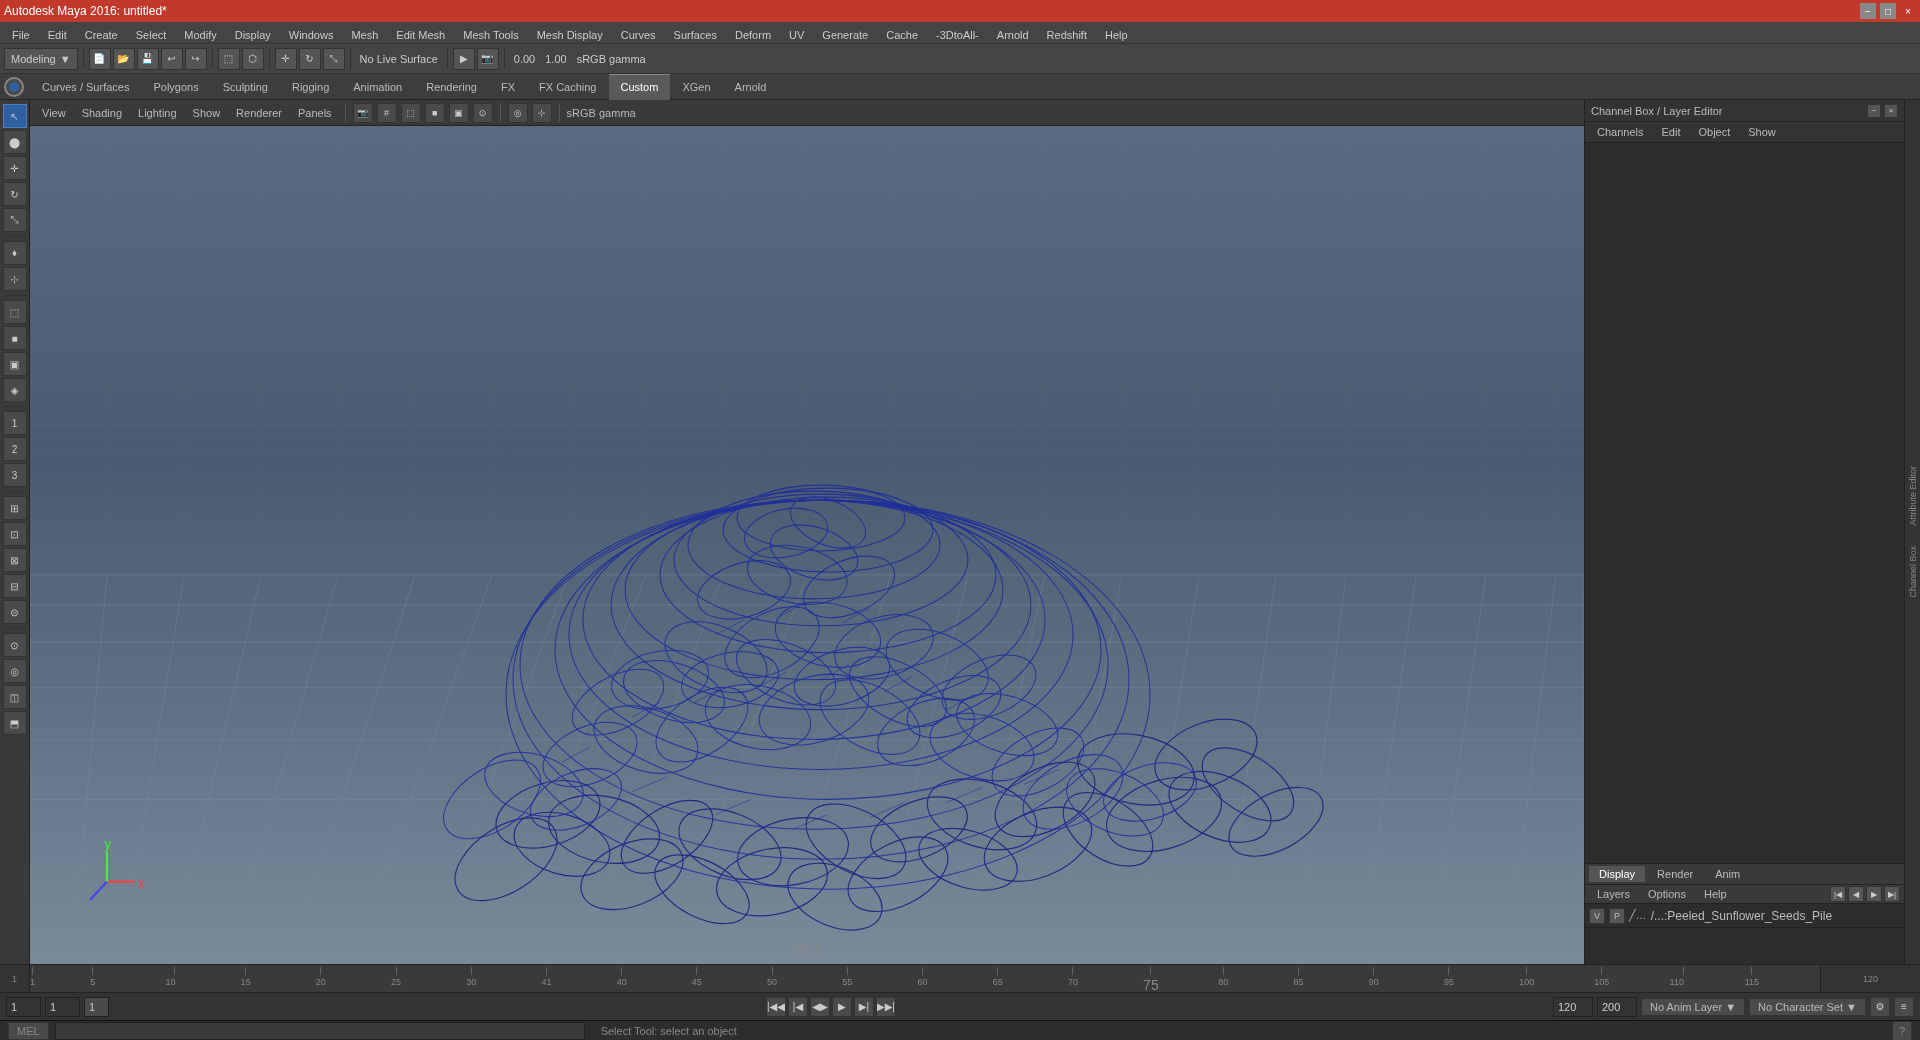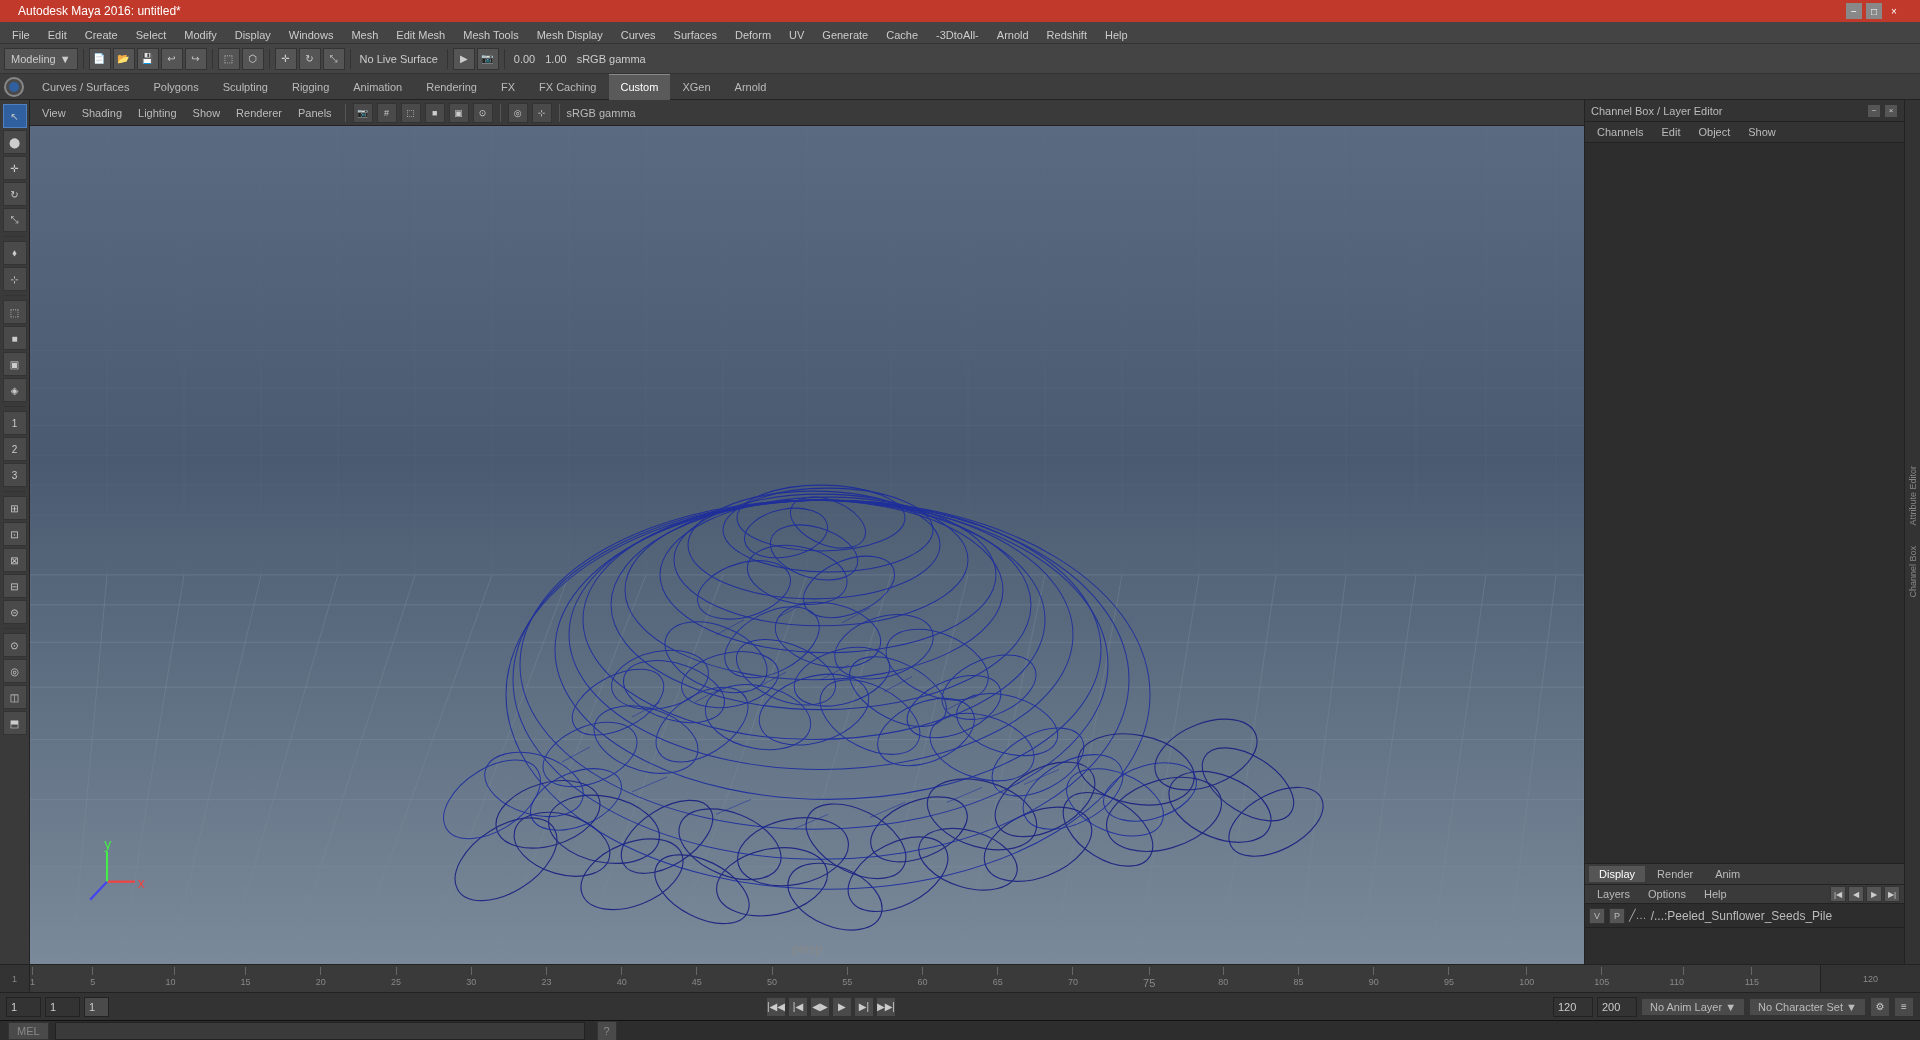--- a/index.html
+++ b/index.html
@@ -14,21 +14,21 @@
       user-select: none;
     }
 
     
     #title-bar {
       background: #c0392b;
       height: 22px;
       display: flex;
       align-items: center;
       justify-content: space-between;
-      padding: 0 18px;
+      padding: 0 4px;
       color: white;
       font-size: 12px;
     }
     #title-bar-controls {
       display: flex;
       gap: 4px;
     }
     .title-btn {
       width: 16px;
       height: 16px;
@@ -929,21 +929,21 @@
         <div class="timeline-tick" style="left: 20.1681%; position: absolute; top: 0px; height: 100%; display: flex; flex-direction: column; align-items: center;">
           <div style="width: 1px; height: 8px; background: rgb(102, 102, 102); margin-top: 2px;"></div>
           <div style="font-size: 9px; color: rgb(136, 136, 136); margin-top: 2px;">25</div>
         </div>
         <div class="timeline-tick" style="left: 24.3697%; position: absolute; top: 0px; height: 100%; display: flex; flex-direction: column; align-items: center;">
           <div style="width: 1px; height: 8px; background: rgb(102, 102, 102); margin-top: 2px;"></div>
           <div style="font-size: 9px; color: rgb(136, 136, 136); margin-top: 2px;">30</div>
         </div>
         <div class="timeline-tick" style="left: 28.5714%; position: absolute; top: 0px; height: 100%; display: flex; flex-direction: column; align-items: center;">
           <div style="width: 1px; height: 8px; background: rgb(102, 102, 102); margin-top: 2px;"></div>
-          <div style="font-size: 9px; color: rgb(136, 136, 136); margin-top: 2px;">23</div>
+          <div style="font-size: 9px; color: rgb(136, 136, 136); margin-top: 2px;">41</div>
         </div>
         <div class="timeline-tick" style="left: 32.7731%; position: absolute; top: 0px; height: 100%; display: flex; flex-direction: column; align-items: center;">
           <div style="width: 1px; height: 8px; background: rgb(102, 102, 102); margin-top: 2px;"></div>
           <div style="font-size: 9px; color: rgb(136, 136, 136); margin-top: 2px;">40</div>
         </div>
         <div class="timeline-tick" style="left: 36.9748%; position: absolute; top: 0px; height: 100%; display: flex; flex-direction: column; align-items: center;">
           <div style="width: 1px; height: 8px; background: rgb(102, 102, 102); margin-top: 2px;"></div>
           <div style="font-size: 9px; color: rgb(136, 136, 136); margin-top: 2px;">45</div>
         </div>
         <div class="timeline-tick" style="left: 41.1765%; position: absolute; top: 0px; height: 100%; display: flex; flex-direction: column; align-items: center;">
@@ -961,21 +961,21 @@
         <div class="timeline-tick" style="left: 53.7815%; position: absolute; top: 0px; height: 100%; display: flex; flex-direction: column; align-items: center;">
           <div style="width: 1px; height: 8px; background: rgb(102, 102, 102); margin-top: 2px;"></div>
           <div style="font-size: 9px; color: rgb(136, 136, 136); margin-top: 2px;">65</div>
         </div>
         <div class="timeline-tick" style="left: 57.9832%; position: absolute; top: 0px; height: 100%; display: flex; flex-direction: column; align-items: center;">
           <div style="width: 1px; height: 8px; background: rgb(102, 102, 102); margin-top: 2px;"></div>
           <div style="font-size: 9px; color: rgb(136, 136, 136); margin-top: 2px;">70</div>
         </div>
         <div class="timeline-tick" style="left: 62.1849%; position: absolute; top: 0px; height: 100%; display: flex; flex-direction: column; align-items: center;">
           <div style="width: 1px; height: 8px; background: rgb(102, 102, 102); margin-top: 2px;"></div>
-          <div style="font-size: 11px; color: rgb(136, 136, 136); margin-top: 2px;">75</div>
+          <div style="font-size: 14px; color: rgb(136, 136, 136); margin-top: 2px;">75</div>
         </div>
         <div class="timeline-tick" style="left: 66.3866%; position: absolute; top: 0px; height: 100%; display: flex; flex-direction: column; align-items: center;">
           <div style="width: 1px; height: 8px; background: rgb(102, 102, 102); margin-top: 2px;"></div>
           <div style="font-size: 9px; color: rgb(136, 136, 136); margin-top: 2px;">80</div>
         </div>
         <div class="timeline-tick" style="left: 70.5882%; position: absolute; top: 0px; height: 100%; display: flex; flex-direction: column; align-items: center;">
           <div style="width: 1px; height: 8px; background: rgb(102, 102, 102); margin-top: 2px;"></div>
           <div style="font-size: 9px; color: rgb(136, 136, 136); margin-top: 2px;">85</div>
         </div>
         <div class="timeline-tick" style="left: 74.7899%; position: absolute; top: 0px; height: 100%; display: flex; flex-direction: column; align-items: center;">
@@ -1037,14 +1037,15 @@
     <button class="pb-btn">⚙</button>
     <button class="pb-btn">≡</button>
   </div>
 </div>
 
 <div id="status-bar">
   <div style="background:#4a4a4a;border:1px solid #333;padding:1px 8px;height:18px;display:flex;align-items:center;margin-right:6px;cursor:pointer;">
     <span>MEL</span>
   </div>
   <input id="mel-input" type="text" style="flex: 1 1 0%; max-width: 530px;">
+  <span style="flex:1;padding-left:8px;">Select Tool: select an object</span>
   <div style="width:20px;height:20px;background:#4a4a4a;border:1px solid #333;display:flex;align-items:center;justify-content:center;cursor:pointer;margin-left:4px;">?</div>
 </div>
 
 </body></html>

